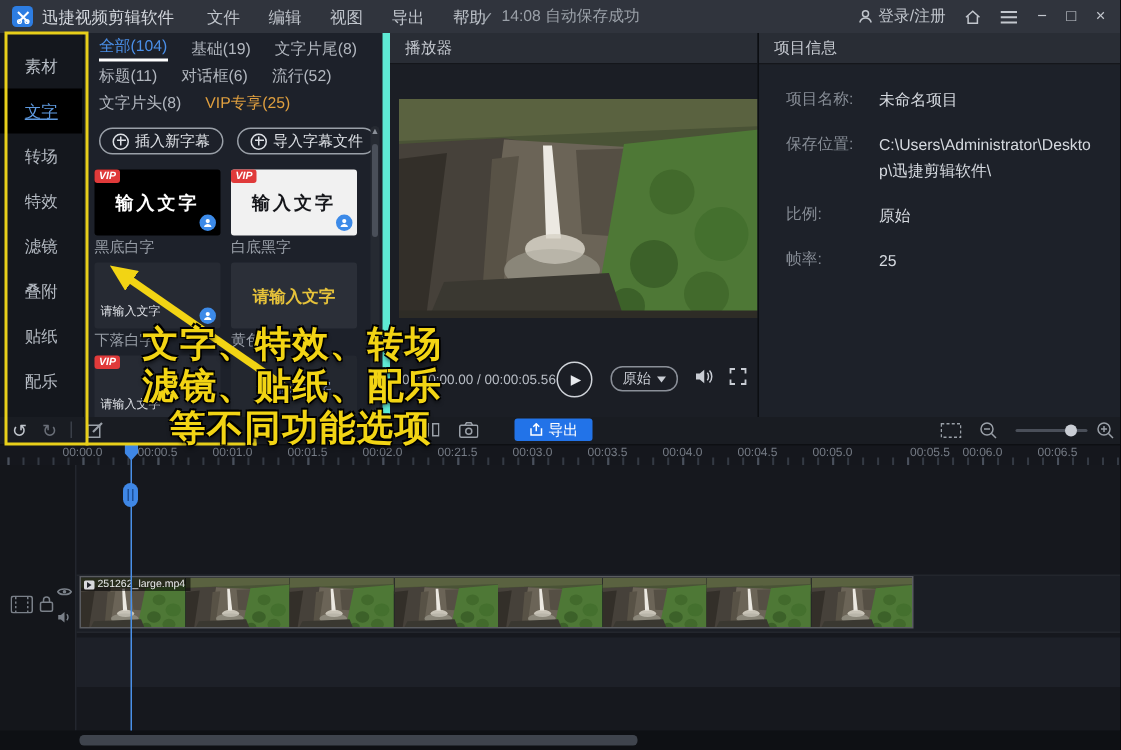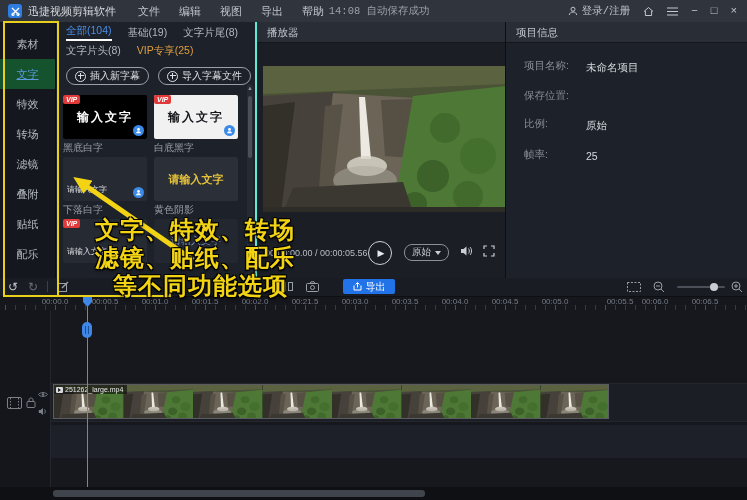--- a/index.html
+++ b/index.html
@@ -2,40 +2,40 @@
 <html><head>
 <meta charset="utf-8">
 <style>
   html,body{margin:0;padding:0;background:#000;}
   #stage{position:relative;width:747px;height:500px;background:#101318;overflow:hidden;
          font-family:"Liberation Sans",sans-serif;color:#c6cad1;-webkit-font-smoothing:antialiased;}
   .abs{position:absolute;}
 
   
   #menubar{position:absolute;left:0;top:0;width:747px;height:22px;background:#30343d;
-           display:flex;align-items:center;font-size:11px;z-index:5;font-family:Liberation Mono, monospace;}
+           display:flex;align-items:center;font-size:11px;z-index:5;}
   #logo{width:14px;height:14px;border-radius:3px;background:#2d7de2;margin:0 6px 0 8px;
         display:flex;align-items:center;justify-content:center;flex:0 0 auto;}
   .app-title{color:#d4d8de;margin-right:22px;white-space:nowrap;}
   .menu-item{margin-right:19px;color:#bfc4cb;cursor:default;}
   #autosave{position:absolute;left:50%;transform:translateX(-50%);display:flex;gap:5px;align-items:center;
             color:#9aa0a8;font-size:10.5px;white-space:nowrap;}
   #mb-right{margin-left:auto;display:flex;align-items:center;gap:13px;padding-right:10px;}
   .win-glyph{color:#c3c7ce;font-size:11px;line-height:1;}
   .login{display:flex;align-items:center;gap:4px;color:#bfc4cb;font-size:10.5px;}
 
   
   .panel-header{height:20px;background:#292d35;color:#c4c8cf;font-size:10.5px;line-height:20px;
                 padding-left:10px;border-bottom:1px solid #14161b;}
 
   
   #sidebar{position:absolute;left:0;top:22px;width:55px;height:256px;background:#14171d;padding-top:7px;box-sizing:border-box;}
   .side-item{height:30px;display:flex;align-items:center;justify-content:center;
              font-size:11px;color:#b4bac2;cursor:pointer;}
-  .side-item.active{background:#14532d;color:#5e9ae0;text-decoration:underline;}
+  .side-item.active{background:#000000;color:#5e9ae0;text-decoration:underline;}
 
   
   #text-panel{position:absolute;left:55px;top:22px;width:200px;height:256px;background:#1d212a;
               border-left:1px solid #0c0e12;box-sizing:border-box;overflow:hidden;}
   .tab-row{display:flex;padding:0 10px;height:15px;align-items:center;margin-top:3px;}
   .tab{font-size:10.5px;color:#b2b7bf;margin-right:16px;white-space:nowrap;cursor:pointer;}
   .tab.active{color:#4a8fe8;border-bottom:2px solid #ffffff;padding-bottom:1px;}
   .tab.vip{color:#df9f3f;}
   #btn-row{display:flex;gap:9px;padding:9px 0 0 10px;text-align:center;}
   .pill-btn{display:inline-flex;align-items:center;gap:4px;height:16px;border:1px solid #9aa0a8;
@@ -60,21 +60,21 @@
   .vip-badge{position:absolute;left:0;top:0;background:#e03a3a;color:#fff;font-size:7px;font-weight:bold;
              font-style:italic;padding:1px 3px;border-radius:2px;line-height:1;}
   .user-dot{position:absolute;right:3px;bottom:3px;width:11px;height:11px;border-radius:50%;background:#3c8ae8;
             display:flex;align-items:center;justify-content:center;}
   #tp-scroll{position:absolute;right:2px;top:62px;width:6px;height:192px;background:#262a32;border-radius:3px;}
   #tp-scroll .thumb{position:absolute;left:1px;top:12px;width:4px;height:62px;background:#4a4f59;border-radius:2px;}
   #tp-scroll .up{position:absolute;left:0;top:1px;font-size:6px;color:#8a8f98;width:6px;text-align:center;}
 
   
   #player-panel{position:absolute;left:255px;top:22px;width:250px;height:256px;background:#1b1e25;
-                border-left:2px solid #5eead4;box-sizing:border-box;}
+                border-left:5px solid #5eead4;box-sizing:border-box;}
   #video-wrap{position:absolute;left:6px;top:44px;width:243px;height:146px;background:#000;}
   #player-controls{position:absolute;left:0;top:216px;width:250px;height:30px;}
   #time-display{position:absolute;left:8px;top:10px;font-size:9px;color:#b9bec6;white-space:nowrap;}
   #play-btn{position:absolute;left:111px;top:3px;width:24px;height:24px;border:1.5px solid #cfd3d9;border-radius:50%;
             box-sizing:border-box;display:flex;align-items:center;justify-content:center;cursor:pointer;}
   #play-btn span{color:#e8eaee;font-size:9px;margin-left:2px;}
   #ratio-pill{position:absolute;right:58px;top:6px;height:15px;border:1px solid #8a8f98;border-radius:8px;
               display:flex;align-items:center;gap:4px;padding:0 7px;font-size:9.5px;color:#c9cdd4;cursor:pointer;}
   .caret-down{width:0;height:0;border-left:3.5px solid transparent;border-right:3.5px solid transparent;border-top:4px solid #c9cdd4;}
   #vol-btn{position:absolute;right:34px;top:7px;cursor:pointer;}
@@ -210,33 +210,38 @@
         </svg>
       <span class="win-glyph">−</span>
       <span class="win-glyph">□</span>
       <span class="win-glyph">×</span>
     </div>
   </div>
 
   <div id="sidebar">
     <div class="side-item">素材</div>
     <div class="side-item active">文字</div>
+    <div class="side-item">转场</div>
     <div class="side-item">特效</div>
-    <div class="side-item">转场</div>
     <div class="side-item">滤镜</div>
     <div class="side-item">叠附</div>
     <div class="side-item">贴纸</div>
     <div class="side-item">配乐</div>
   </div>
 
   <div id="text-panel">
     <div class="tab-row">
       <span class="tab active">全部(104)</span>
       <span class="tab">基础(19)</span>
       <span class="tab">文字片尾(8)</span>
+    </div>
+    <div class="tab-row">
+      <span class="tab">标题(11)</span>
+      <span class="tab">对话框(6)</span>
+      <span class="tab">流行(52)</span>
     </div>
     <div class="tab-row">
       <span class="tab">文字片头(8)</span>
       <span class="tab vip">VIP专享(25)</span>
     </div>
 
     <div id="btn-row">
       <span class="pill-btn">
         <span class="plus-ic"></span>
         <span>插入新字幕</span>
@@ -343,20 +348,21 @@
 
   <div id="project-panel">
     <div class="panel-header">项目信息</div>
     <div id="project-rows">
       <div class="prow">
         <span class="plabel">项目名称:</span>
         <span class="pvalue">未命名项目</span>
       </div>
       <div class="prow">
         <span class="plabel">保存位置:</span>
+        <span class="pvalue">C:\Users\Administrator\Desktop\迅捷剪辑软件\</span>
       </div>
       <div class="prow">
         <span class="plabel">比例:</span>
         <span class="pvalue">原始</span>
       </div>
       <div class="prow">
         <span class="plabel">帧率:</span>
         <span class="pvalue">25</span>
       </div>
     </div>

